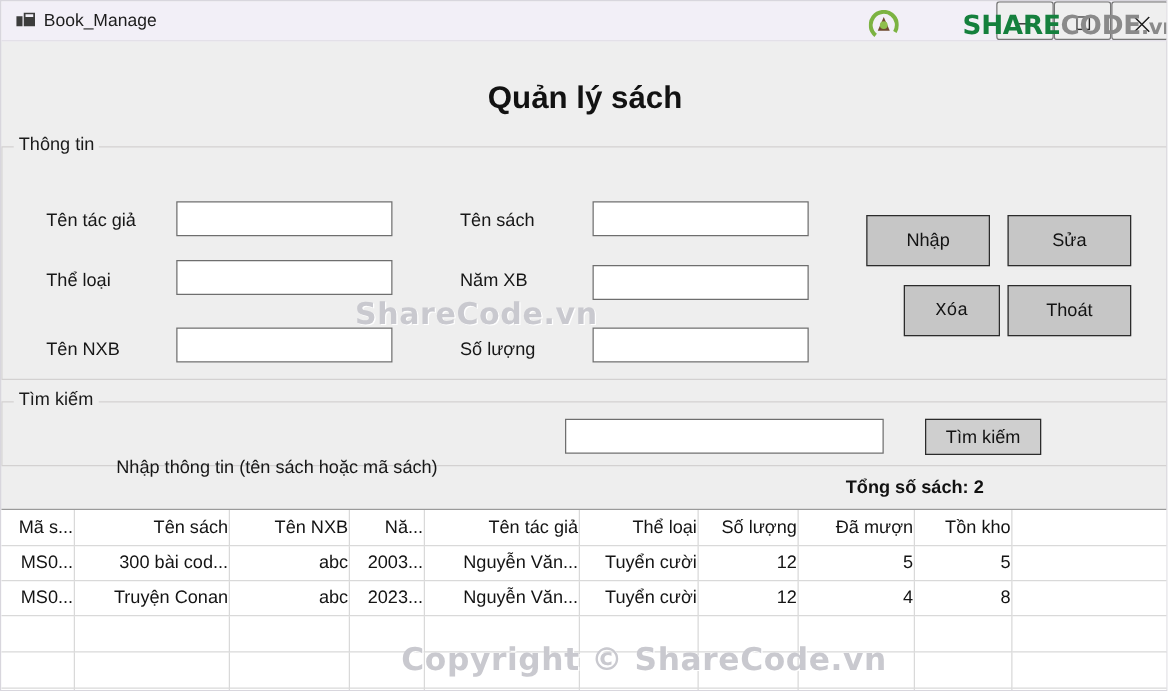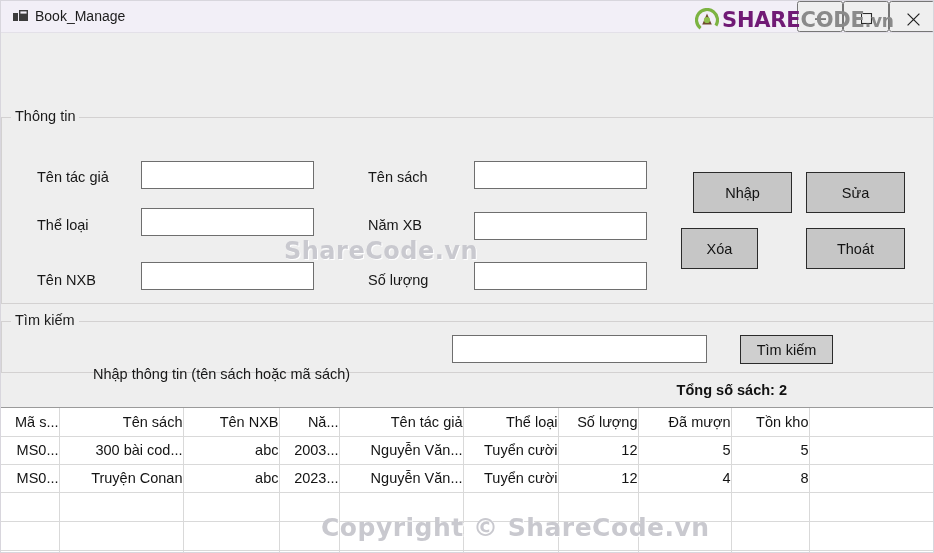--- a/index.html
+++ b/index.html
@@ -66,21 +66,21 @@
     width: 24px; height: 24px;
     margin-right: 3px;
   }
   .logo-text {
     font-family: "DejaVu Sans", sans-serif;
     font-size: 21px;
     font-weight: bold;
     letter-spacing: -0.2px;
     line-height: 1;
   }
-  .logo-share { color: #701a75; }
+  .logo-share { color: #15803d; margin-left: 48px; }
   .logo-code  { color: #8a8a8a; }
   .logo-vn    { color: #8a8a8a; font-size: 17px; }
 
   
   .page-title {
     position: absolute;
     left: 0; top: 63px;
     width: 934px;
     text-align: center;
     font-size: 25px;
@@ -240,20 +240,21 @@
         <circle cx="12" cy="12" r="10.5" fill="none" stroke="#7cb342" stroke-width="3.2" stroke-dasharray="48 18" transform="rotate(128 12 12)"></circle>
         <path d="M12 5.5 L16.8 16.6 L7.2 16.6 Z" fill="#6e4a2f"></path>
         <circle cx="12" cy="12" r="3.1" fill="#8fbf4d"></circle>
       </svg>
     </span>
     <span class="logo-text">
       <span class="logo-share">SHARE</span><span class="logo-code">CODE</span><span class="logo-vn">.vn</span>
     </span>
   </div>
 
+  <div class="page-title">Quản lý sách</div>
 
   <div class="groupbox gb-info">
     <span class="gb-label">Thông tin</span>
   </div>
 
   <span class="flabel" style="left:36px; top:168px;">Tên tác giả</span>
   <span class="tbox" style="left:140px; top:160px; width:173px; height:28px;">
     <input type="text" value="" style="">
   </span>
 
@@ -277,21 +278,21 @@
     <input type="text" value="" style="">
   </span>
 
   <span class="flabel" style="left:367px; top:271px;">Số lượng</span>
   <span class="tbox" style="left:473px; top:261px; width:173px; height:28px;">
     <input type="text" value="" style="">
   </span>
 
   <button class="btn" style="left:692px; top:171px; width:99px; height:41px;">Nhập</button>
   <button class="btn" style="left:805px; top:171px; width:99px; height:41px;">Sửa</button>
-  <button class="btn" style="left:680px; top:227px; width:77px; height:41px;">Xóa</button>
+  <button class="btn" style="left:722px; top:227px; width:77px; height:41px;font-family:Liberation Mono, monospace;">Xóa</button>
   <button class="btn" style="left:805px; top:227px; width:99px; height:41px;">Thoát</button>
 
   <div class="groupbox gb-search">
     <span class="gb-label">Tìm kiếm</span>
   </div>
 
   <span class="flabel" style="left:92px; top:341px;margin-top:24px;">Nhập thông tin (tên sách hoặc mã sách)</span>
   <span class="tbox" style="left:451px; top:334px; width:255px; height:28px;">
     <input type="text" value="" style="">
   </span>

